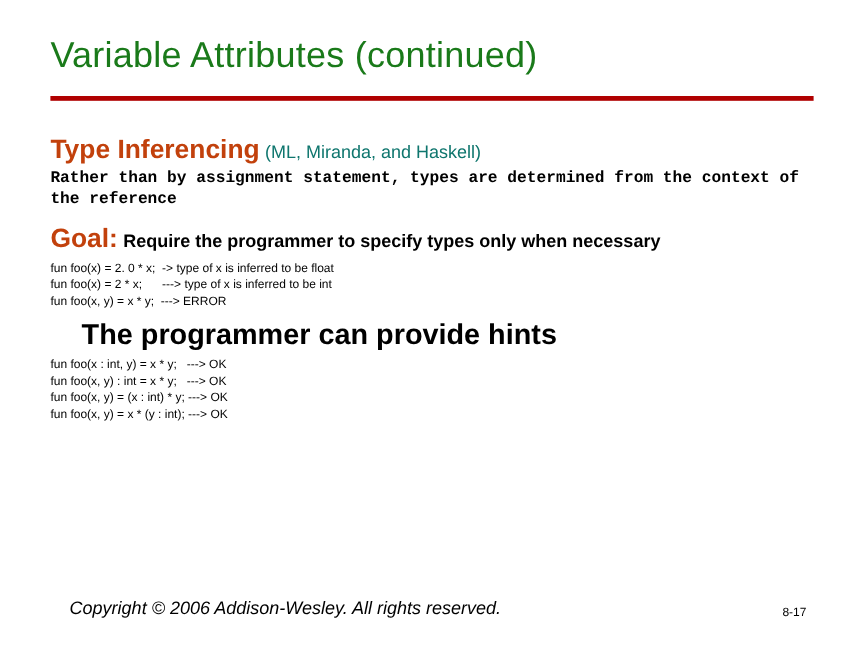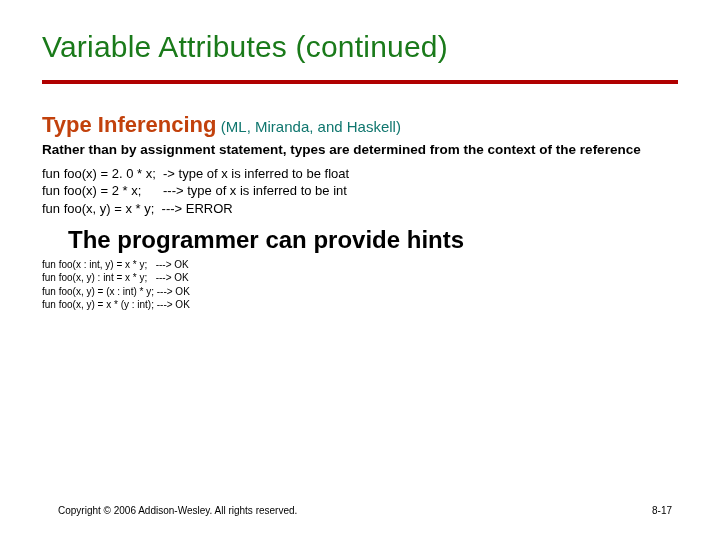--- a/index.html
+++ b/index.html
@@ -51,32 +51,33 @@
   .h2sub {
     font-size: 15px;
     font-weight: 400;
     color: #0f766e;
   }
   .para {
     margin-top: 4px;
     font-size: 13.5px;
     font-weight: 700;
     line-height: 1.25;
+    font-family: Liberation Mono, monospace;
   }
   .goal-line {
     margin-top: 10px;
   }
   .goal-line .h2 { font-size: 22px; }
   .goal-txt {
     font-size: 15px;
     font-weight: 700;
   }
   .code {
     margin-top: 6px;
-    font-size: 13px;
+    font-size: 10px;
     font-weight: 400;
     line-height: 1.35;
     white-space: pre;
   }
   .hints {
     margin-top: 8px;
     margin-left: 26px;
     font-size: 24px;
     font-weight: 700;
   }
@@ -84,23 +85,24 @@
     margin-top: 4px;
     font-size: 10px;
     font-weight: 400;
     line-height: 1.35;
     white-space: pre;
   }
   .footer-left {
     position: absolute;
     bottom: 24px;
     left: 58px;
-    font-size: 10px;
+    font-size: 15px;
     color: #000;
     font-family: Arial, sans-serif;
+    font-style: italic;
   }
   .footer-right {
     position: absolute;
     bottom: 24px;
     right: 48px;
     font-size: 10px;
     color: #000;
     font-family: Arial, sans-serif;
   }
 </style>
@@ -114,20 +116,24 @@
 
   <div class="body">
 
     <div>
       <span class="h2">Type Inferencing</span>
       <span class="h2sub"> </span><span class="h2sub">(ML, Miranda, and Haskell)</span>
     </div>
 
     <div class="para">Rather than by assignment statement, types are determined from the context of the reference</div>
 
+    <div class="goal-line">
+      <span class="h2">Goal:</span>
+      <span class="goal-txt"> </span><span class="goal-txt">Require the programmer to specify types only when necessary</span>
+    </div>
 
     <div class="code">fun foo(x) = 2. 0 * x;  -&gt; type of x is inferred to be float
 fun foo(x) = 2 * x;      ---&gt; type of x is inferred to be int
 fun foo(x, y) = x * y;  ---&gt; ERROR</div>
 
     <div class="hints">The programmer can provide hints</div>
 
     <div class="code2">fun foo(x : int, y) = x * y;   ---&gt; OK
 fun foo(x, y) : int = x * y;   ---&gt; OK
 fun foo(x, y) = (x : int) * y; ---&gt; OK

